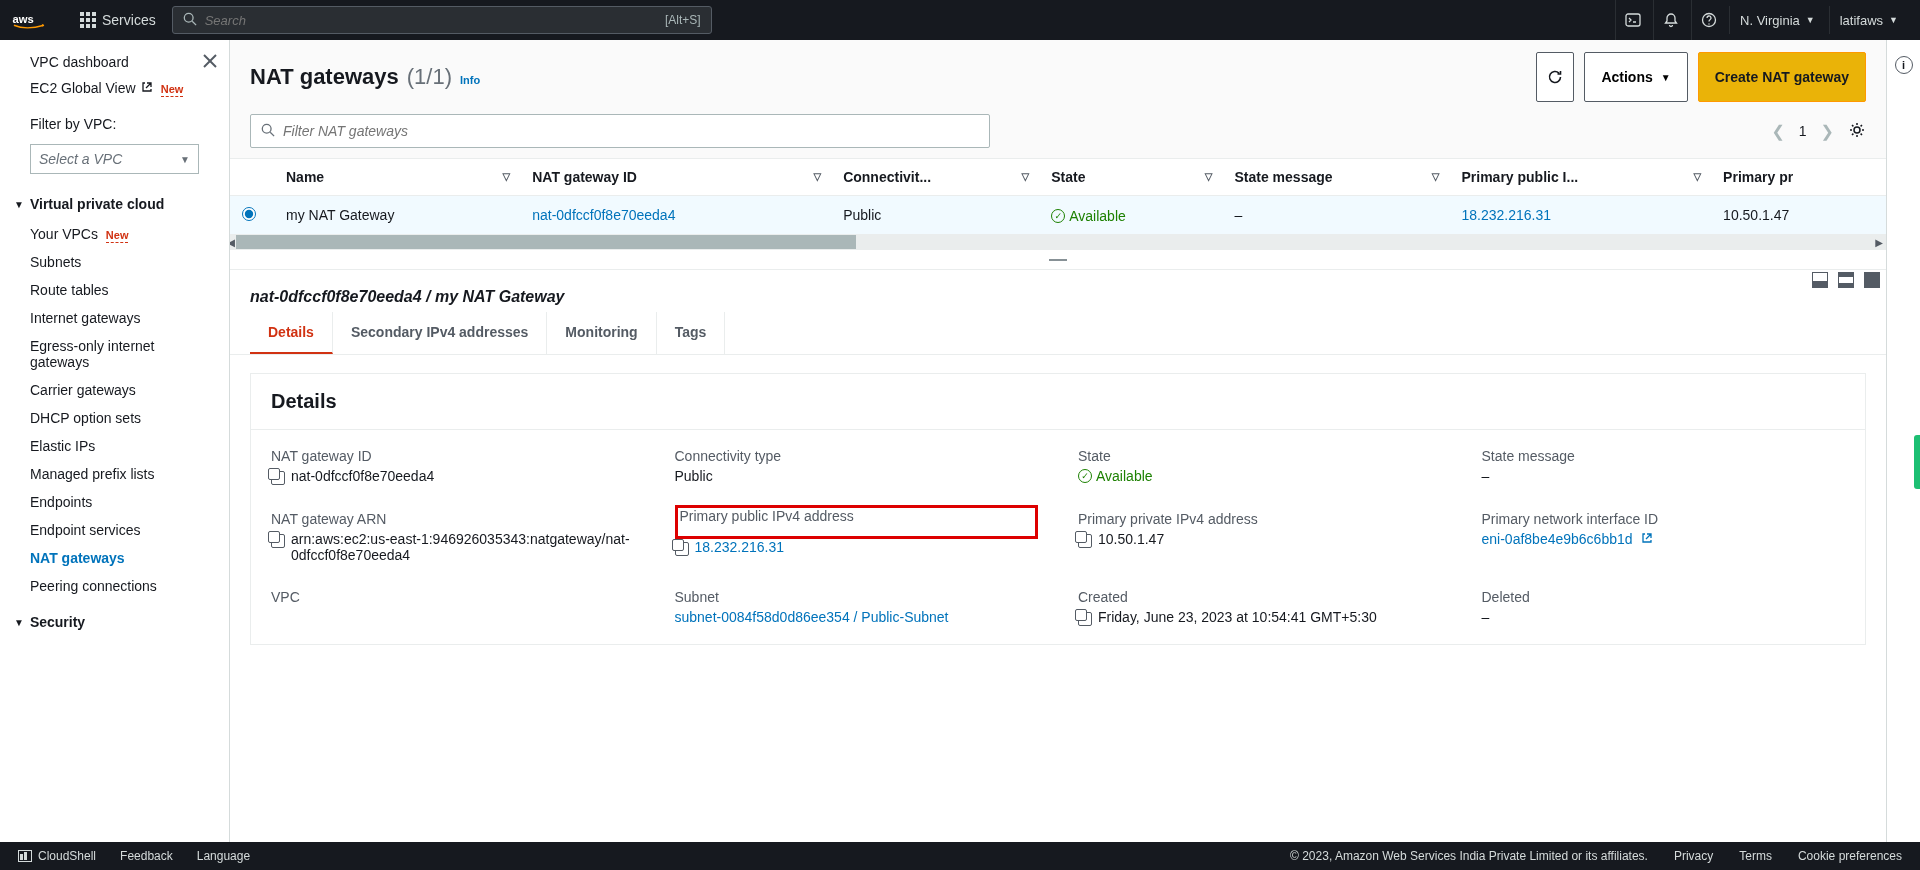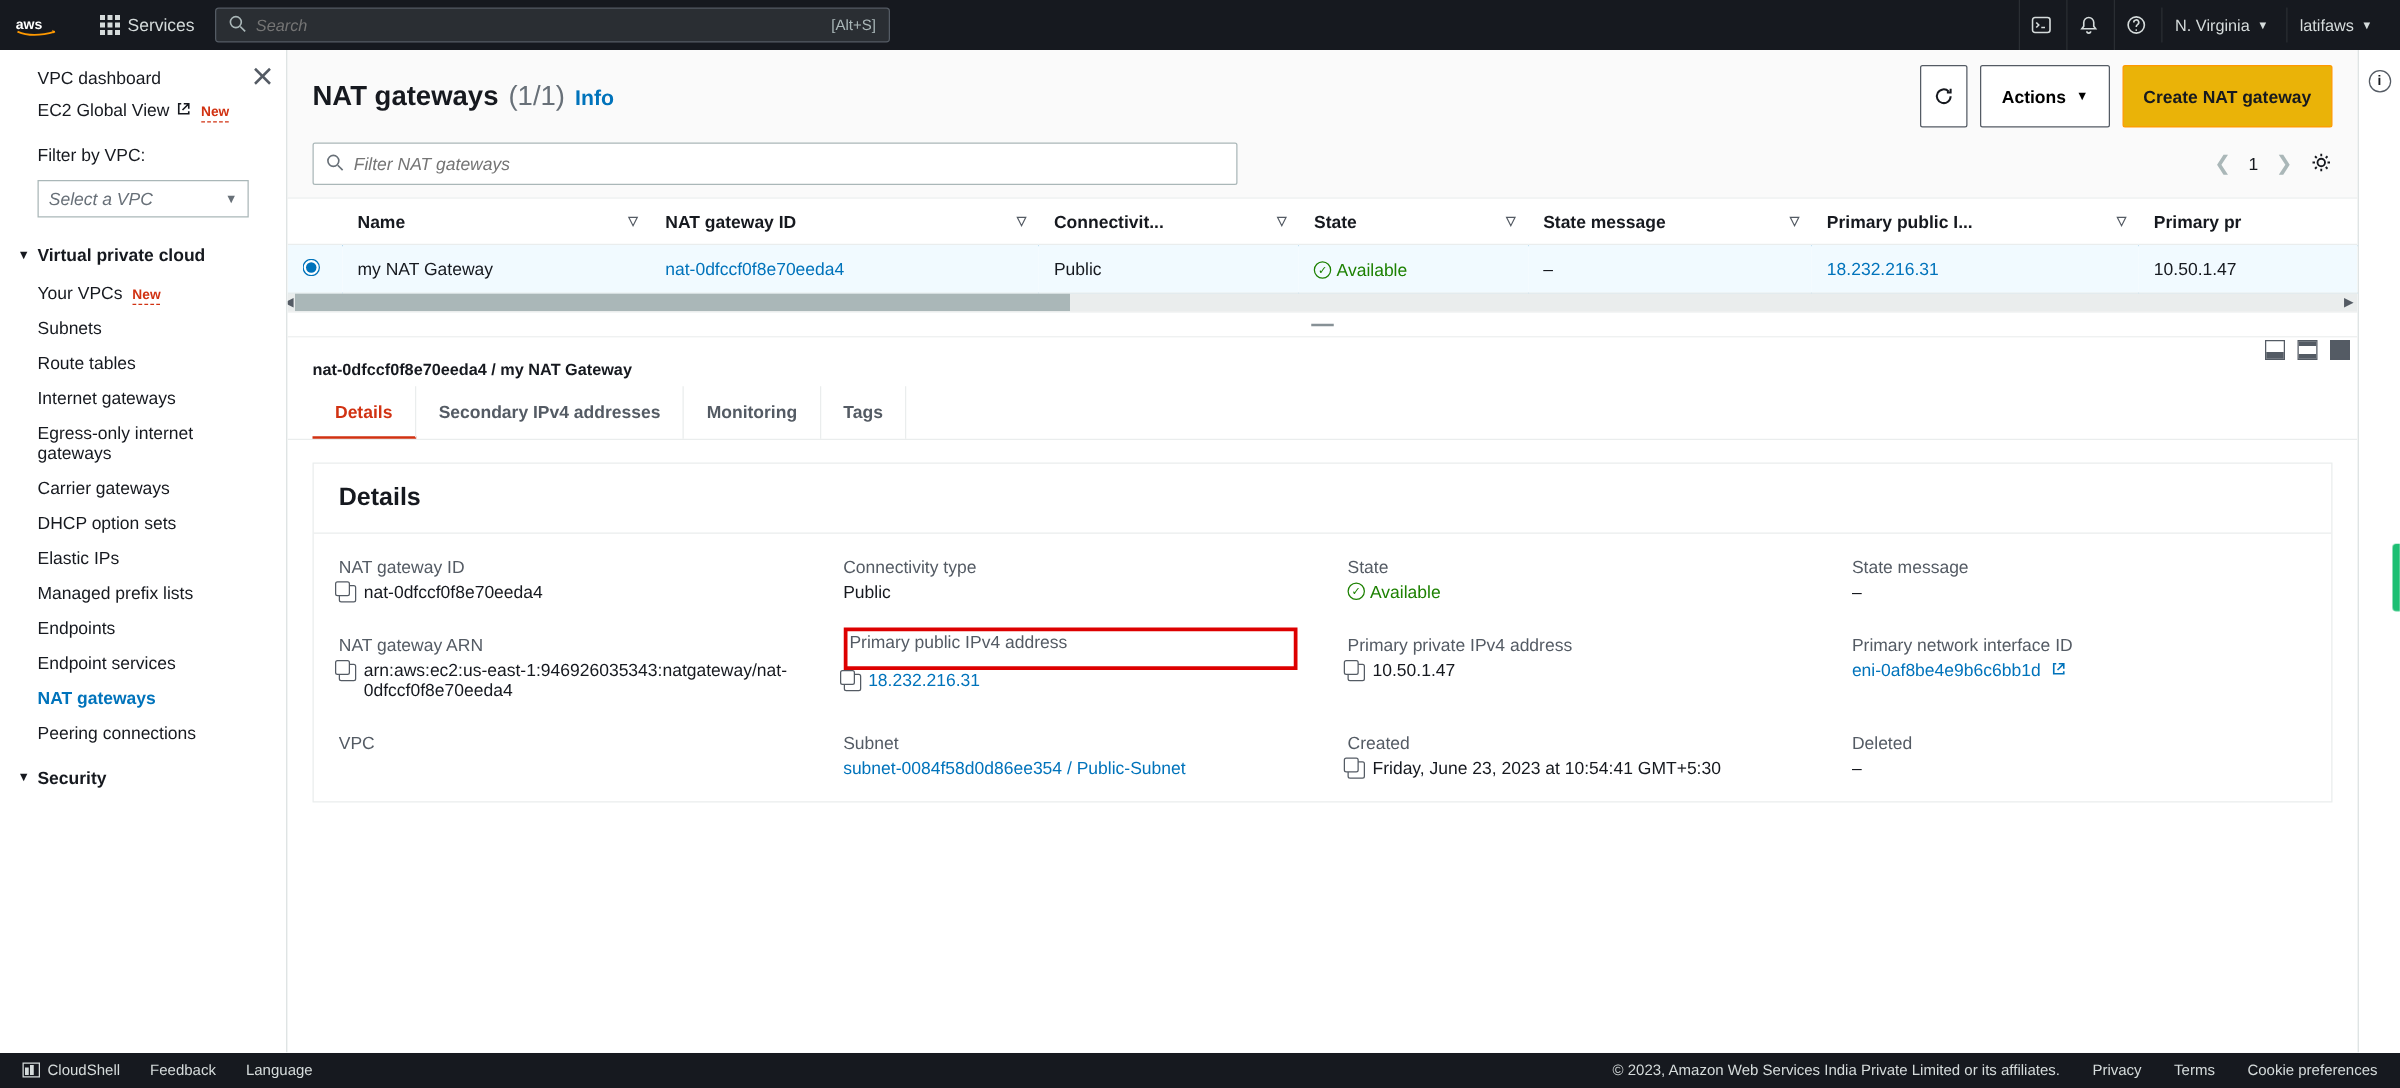--- a/index.html
+++ b/index.html
@@ -37,21 +37,21 @@
 .sidebar .nav-item.active { color:#0073bb; font-weight:700;}
 .sidebar .label-sm { padding:0 16px 6px 30px; }
 
 
 .content { flex:1; overflow:hidden; display:flex; flex-direction:column; background:#f2f3f3; position:relative;}
 .content-header { background:#fafafa; padding:12px 20px 0 20px; border-bottom:1px solid #eaeded;}
 .title-row { display:flex; align-items:center; justify-content:space-between; margin-bottom:12px;}
 .title-row h1 { font-size:22px; font-weight:400; display:flex; align-items:baseline; gap:8px;}
 .title-row h1 .bold { font-weight:700;}
 .title-row h1 .count { color:#687078; font-weight:400;}
-.title-row h1 .info { color:#0073bb; font-size:17px; font-weight:700;}
+.title-row h1 .info { color:#0073bb; font-size:11px; font-weight:700;}
 .title-actions { display:flex; gap:10px; }
 .btn { border:1px solid #545b64; background:#fff; padding:16px 16px; border-radius:2px; cursor:pointer; font-weight:700; font-size:14px; display:flex; align-items:center; gap:8px;}
 .btn.icon { padding:6px 10px;}
 .btn.primary { background:#eab308; border-color:#ff9900; color:#16191f;}
 .filter-row { display:flex; align-items:center; gap:12px; padding-bottom:10px;}
 .filter-input { flex:0 0 740px; border:1px solid #aab7b8; height:34px; display:flex; align-items:center; padding:0 10px; border-radius:2px; background:#fff;}
 .filter-input input { border:none; outline:none; flex:1; font-style:italic; color:#687078; font-size:14px;}
 .pager { margin-left:auto; display:flex; align-items:center; gap:14px;}
 .pager .pg-btn { color:#aab7b8; cursor:pointer; font-size:16px;}
 .pager .pg-num { font-weight:400; }
@@ -73,21 +73,21 @@
 .hscroll .arrow { position:absolute; top:0; width:14px; height:14px; display:flex; align-items:center; justify-content:center; font-size:10px; color:#545b64;}
 .hscroll .arrow.l { left:-6px; background:#eaeded;}
 .hscroll .arrow.r { right:0; background:#eaeded;}
 
 .splitter { height:20px; background:#fff; display:flex; align-items:center; justify-content:center; cursor:row-resize; border-bottom:1px solid #eaeded;}
 .splitter .grip { width:18px; height:2px; border-top:1.5px solid #879196; border-bottom:1.5px solid #879196;}
 
 .details-pane { flex:1; overflow-y:auto; background:#fff; padding: 0 0 20px 0; position:relative;}
 .details-pane .pane-icons { position:absolute; right:6px; top:2px; display:flex; gap:10px;}
 .details-pane .pane-icons span { width:16px; height:16px; border:1.5px solid #545b64; display:inline-block; cursor:pointer;}
-.details-title { padding: 18px 20px 6px 20px; font-size:13px; font-weight:700;}
+.details-title { padding: 18px 20px 6px 20px; font-size:16px; font-weight:700;font-style:italic;}
 .tabs { display:flex; border-bottom:1px solid #eaeded; padding:0 20px;}
 .tab { padding:12px 18px; font-weight:700; color:#545b64; cursor:pointer; border-right:1px solid #eaeded;}
 .tab.active { color:#d13212; border-bottom:2px solid #d13212;}
 .details-card { margin:18px 20px; border:1px solid #eaeded; border-radius:0;}
 .details-card h2 { font-size:20px; font-weight:700; padding:16px 20px; border-bottom:1px solid #eaeded;}
 .details-grid { display:grid; grid-template-columns:repeat(4,1fr); gap: 26px 40px; padding:18px 20px;}
 .field .label { color:#545b64; font-size:14px; margin-bottom:4px;}
 .field .val { color:#16191f; display:flex; align-items:flex-start; gap:6px;}
 .copy-ic { width:14px; height:14px; flex-shrink:0; border:1.5px solid #545b64; border-radius:2px; position:relative; margin-top:3px; cursor:pointer;}
 .copy-ic::after { content:''; position:absolute; width:10px; height:10px; border:1.5px solid #545b64; border-radius:2px; left:-4px; top:-4px; background:#fff;}

